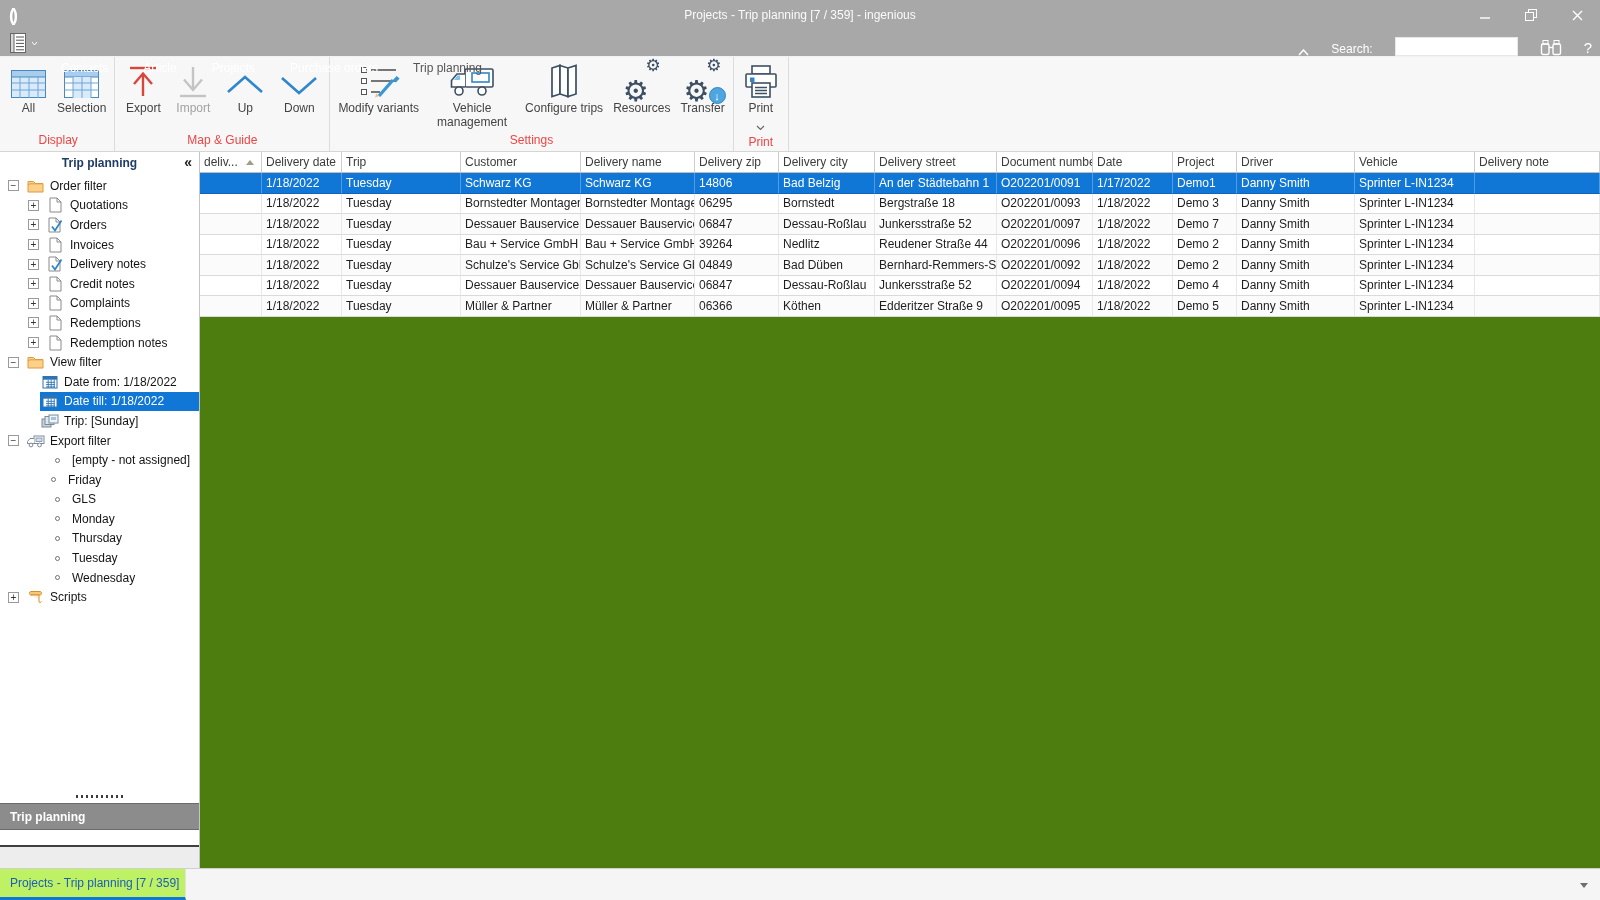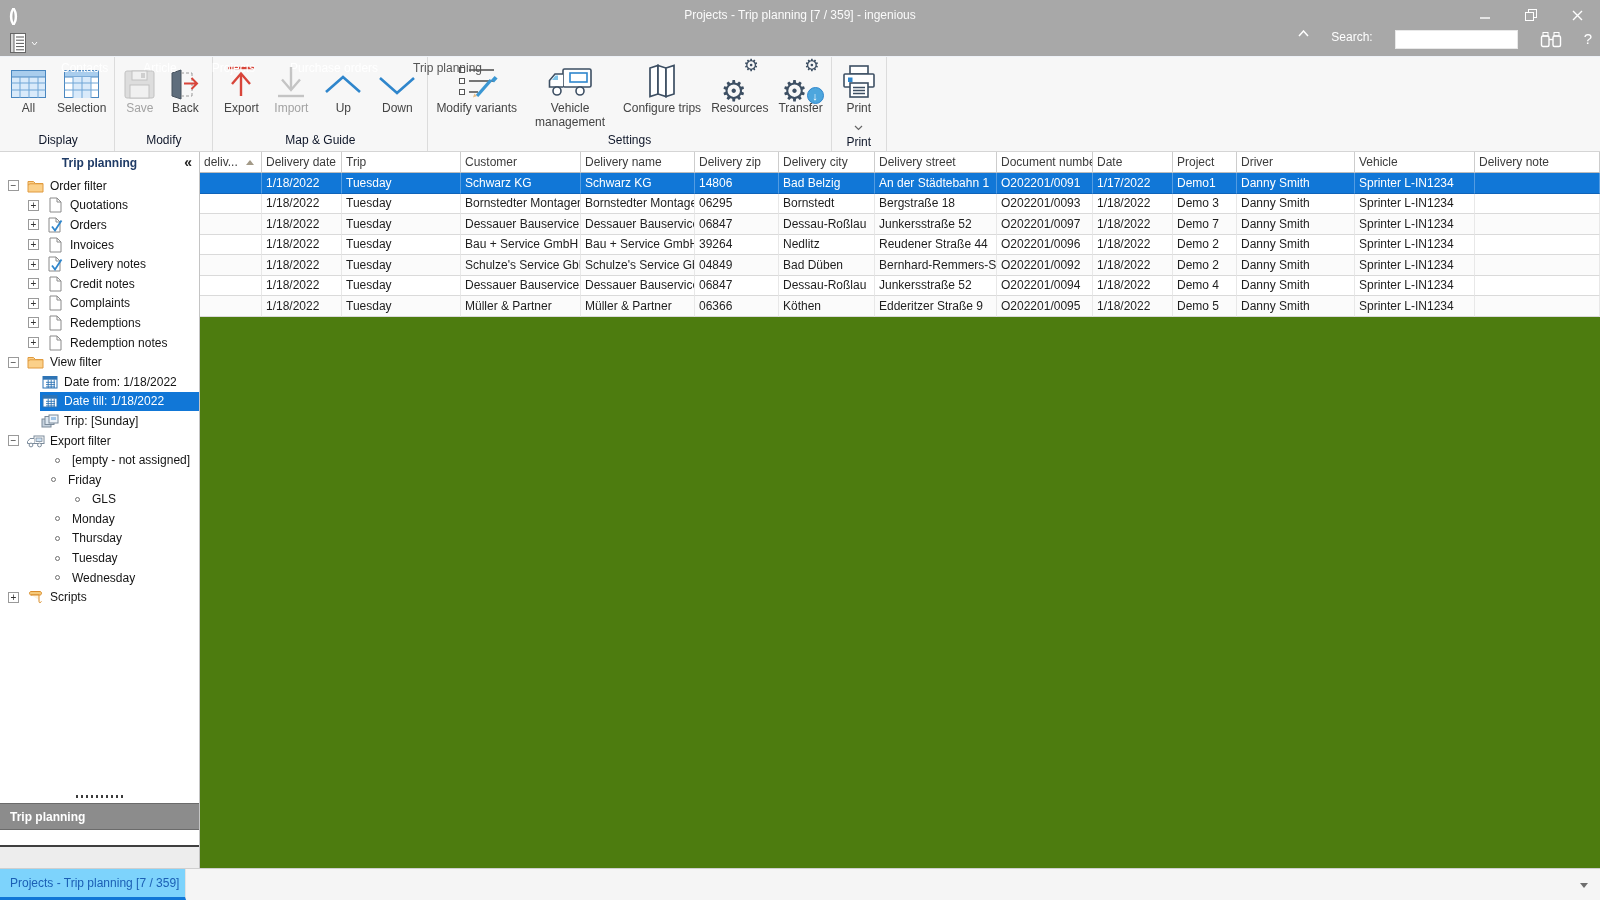--- a/index.html
+++ b/index.html
@@ -10,29 +10,29 @@
   .logo { margin-left:9px; color:#fff; font-weight:bold; font-size:18px; letter-spacing:-3px; z-index:1; }
   .wtitle { position:absolute; left:0; right:0; text-align:center; color:#fbfbfb; font-size:12px; }
   .wbtns { margin-left:auto; display:flex; z-index:1; }
   .wbtn { width:46px; height:30px; display:flex; align-items:center; justify-content:center; cursor:default; }
 
   
   .menubar { height:26px; background:#a8a8a8; display:flex; align-items:stretch; position:relative; }
   .appmenu { width:46px; display:flex; align-items:center; justify-content:center; gap:3px; }
   .mtab { padding:0 15px; margin-right:5px; display:flex; align-items:center; color:#fff; font-size:12px;margin-top:38px; }
   .mtab.active { background:#f7f7f7; color:#555; }
-  .searcharea { position:absolute; right:8px; top:0; bottom:0; display:flex; align-items:flex-start; gap:22px; color:#fff; font-size:12px; }
+  .searcharea { position:absolute; right:8px; top:0; bottom:0; display:flex; align-items:flex-end; gap:22px; color:#fff; font-size:12px; }
   .searchbox { width:123px; height:19px; background:#fff; border:1px solid #e8e8e8; font-size:12px; padding:0 3px; outline:none; }
   .helpq { font-size:15px; color:#fff; }
 
   
   .ribbon { height:96px; background:#f7f7f7; border-bottom:1px solid #d5d5d5; border-top:1px solid #eef2f8; display:flex; padding-left:2px; }
   .rgroup { display:flex; flex-direction:column; border-right:1px solid #dcdcdc; padding:1px 3px 0; }
   .rrow { display:flex; flex:1; align-items:flex-start; }
-  .gcaption { height:18px; text-align:center; font-size:12px; color:#0f172a; padding:0 6px; }
+  .gcaption { height:18px; text-align:center; font-size:12px; color:#ef4444; padding:0 6px; }
   .rb { display:flex; flex-direction:column; align-items:center; padding:2px 5px 0; }
   .ric { height:42px; display:flex; align-items:flex-end; justify-content:center; padding-bottom:2px; }
   .rlb { font-size:12px; color:#444; text-align:center; line-height:13.5px; max-width:86px; }
   .rb.disabled .rlb { color:#a3a3a3; }
   .rb.disabled .ric { opacity:.55; filter:grayscale(1); }
   .rchev { margin-top:1px; }
   .gearwrap { position:relative; width:40px; height:40px; }
   .gear-big { position:absolute; left:1px; bottom:-6px; font-size:29px; color:#3d4f63; line-height:29px; }
   .gear-small { position:absolute; right:1px; top:-3px; font-size:17px; color:#3d4f63; line-height:17px; }
   .transfer-circle { position:absolute; right:-3px; bottom:-4px; width:17px; height:17px; border-radius:50%; background:#4da6dd; border:1px solid #2f86cc; color:#fff; font-size:11px; font-weight:bold; display:flex; align-items:center; justify-content:center; }
@@ -62,21 +62,21 @@
   .main { flex:1; background:#4d7c0f; overflow:hidden; }
   .grid { display:grid; }
   .hcell { height:21px; border-right:1px solid #cdcdcd; border-bottom:1px solid #bdbdbd; background:#fff; font-size:12px; color:#3c3c3c; display:flex; align-items:center; padding:0 4px; white-space:nowrap; overflow:hidden; }
   .sortasc { width:0; height:0; border-left:4px solid transparent; border-right:4px solid transparent; border-bottom:5px solid #a39a87; margin-left:auto; margin-right:3px; }
   .cell { height:20.5px; border-right:1px solid #e8e8e8; border-bottom:1px solid #dadada; font-size:12px; color:#1e1e1e; display:flex; align-items:center; padding:0 4px; white-space:nowrap; overflow:hidden; background:#fff; }
   .cell.alt { background:#fbfbfb; }
   .cell.sel { background:var(--sel-blue); color:#fff; border-right-color:rgba(255,255,255,.28); border-bottom-color:#0f63b8; }
 
   
   .bottombar { height:32px; background:#f5f5f5; border-top:1px solid #cfcfcf; display:flex; align-items:stretch; position:relative; }
-  .btab { width:186px; display:flex; align-items:center; padding-left:10px; color:#1b5fb5; font-size:12px; background:#7dd3fc; border-right:1px solid #e3e3e3; border-bottom:3px solid var(--sel-blue); white-space:nowrap; }
+  .btab { width:186px; display:flex; align-items:center; padding-left:10px; color:#1b5fb5; font-size:12px; background:#bef264; border-right:1px solid #e3e3e3; border-bottom:3px solid var(--sel-blue); white-space:nowrap; }
   .bchev { position:absolute; right:12px; top:14px; width:0; height:0; border-left:4px solid transparent; border-right:4px solid transparent; border-top:5px solid #6e6e6e; }
 </style>
 </head>
 <body>
 
 <div class="titlebar">
   <span class="logo">()</span>
   <span class="wtitle">Projects - Trip planning [7 / 359] - ingenious</span>
   <div class="wbtns">
     <div class="wbtn">
@@ -159,46 +159,20 @@
               </g>
             </svg>
           </div>
           <div class="rlb">Selection</div>
         </div>
       </div>
       <div class="gcaption">Display</div>
     </div>
     <div class="rgroup">
       <div class="rrow">
-        <div class="rb disabled">
-          <div class="ric">
-            <svg width="33" height="31" viewBox="0 0 33 31">
-              <rect x="2" y="2" width="29" height="27" rx="2" fill="#c9c9c9" stroke="#969696"></rect>
-              <rect x="9" y="2" width="15" height="9" fill="#ececec" stroke="#969696"></rect>
-              <rect x="18" y="4" width="4" height="5" fill="#b0b0b0"></rect>
-              <rect x="7" y="16" width="19" height="13" fill="#ececec" stroke="#969696"></rect>
-            </svg>
-          </div>
-          <div class="rlb">Save</div>
-        </div>
-        <div class="rb">
-          <div class="ric">
-            <svg width="38" height="31" viewBox="0 0 38 31">
-              <path d="M6 4 L15 1 V30 L6 27 Z" fill="#5f6e7d" stroke="#46525e"></path>
-              <path d="M15 4 h11 M26 4 v23 M15 27 h11" stroke="#9a9a9a" fill="none" stroke-dasharray="3 2"></path>
-              <path d="M18 14.5 h13 m-5.5 -5.5 l5.5 5.5 l-5.5 5.5" stroke="#d8453a" stroke-width="2" fill="none"></path>
-            </svg>
-          </div>
-          <div class="rlb">Back</div>
-        </div>
-      </div>
-      <div class="gcaption">Modify</div>
-    </div>
-    <div class="rgroup">
-      <div class="rrow">
         <div class="rb">
           <div class="ric">
             <svg width="40" height="36" viewBox="0 0 40 36">
               <path d="M7 4 H33" stroke="#d8453a" stroke-width="2.4"></path>
               <path d="M20 32 V10" stroke="#d8453a" stroke-width="2.4"></path>
               <path d="M11 20 L20 9.5 L29 20" stroke="#d8453a" stroke-width="2.4" fill="none"></path>
             </svg>
           </div>
           <div class="rlb">Export</div>
         </div>
@@ -510,21 +484,21 @@
           </span>
         </div>
         <div class="titem" style="padding-left: 44px;">
           <span class="tcontent">
             <span class="ticon">
               <span class="bullet"></span>
             </span>
             <span class="tlabel">Friday</span>
           </span>
         </div>
-        <div class="titem" style="padding-left: 68px;">
+        <div class="titem" style="padding-left: 48px;">
           <span class="tcontent">
             <span class="ticon">
               <span class="bullet"></span>
             </span>
             <span class="tlabel">GLS</span>
           </span>
         </div>
         <div class="titem" style="padding-left: 48px;">
           <span class="tcontent">
             <span class="ticon">

